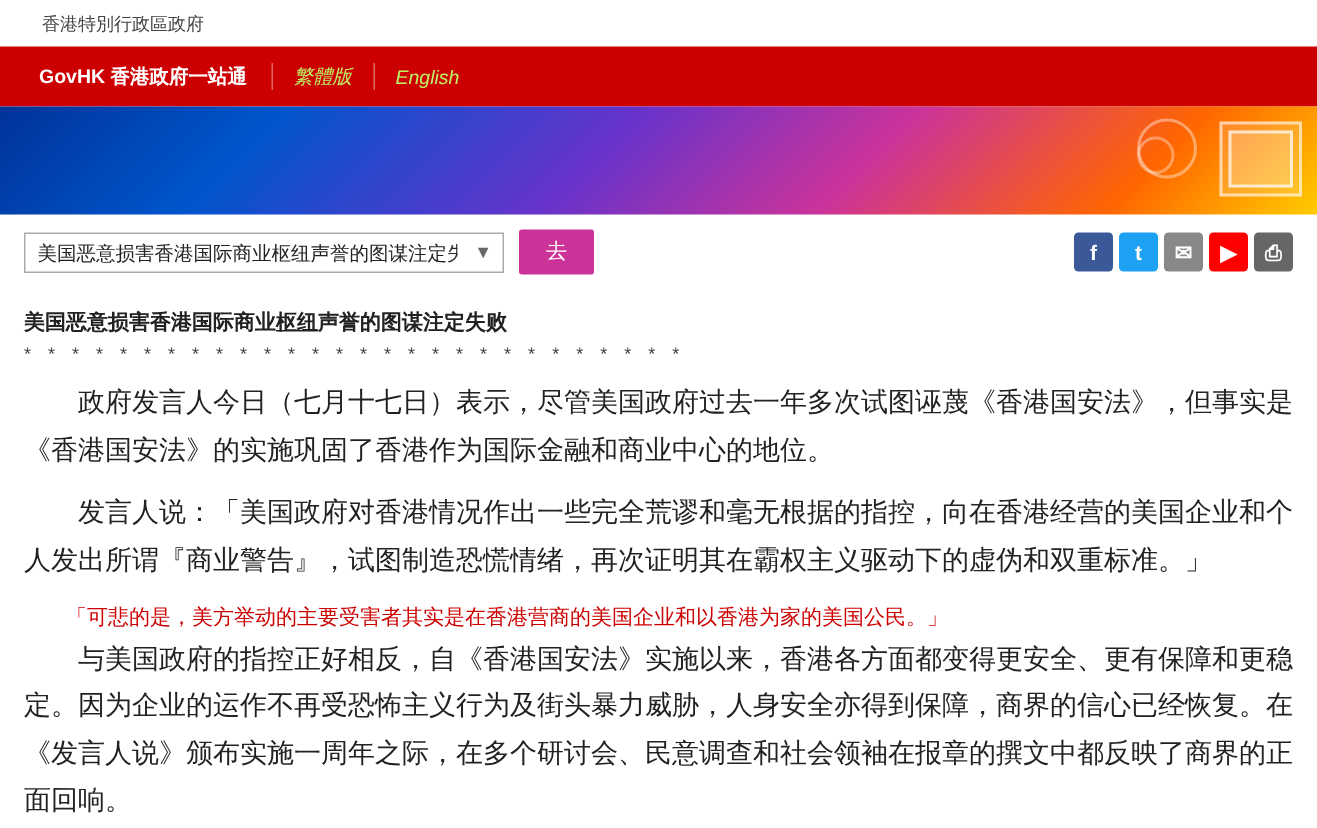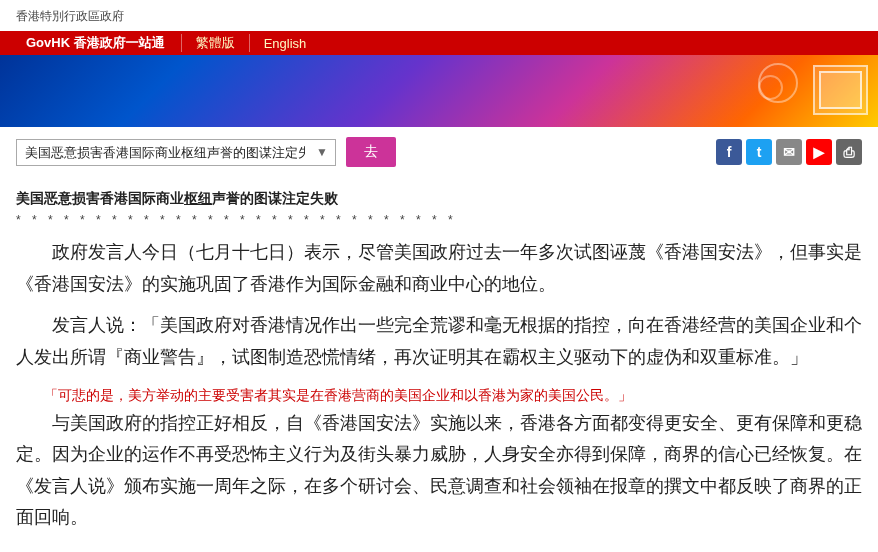--- a/index.html
+++ b/index.html
@@ -9,64 +9,66 @@
       width: 878px;
       min-height: 552px;
       font-size: 14px;
       color: #222;
     }
 
     
     .header {
       padding: 8px 10px 4px 16px;
       background: #fff;
+      margin-left: 12px;
     }
     .header-sub {
       font-size: 12px;
       color: #444;
       margin-bottom: 2px;
     }
     .header-title {
       font-size: 26px;
       font-weight: bold;
       color: #1a1a1a;
       letter-spacing: 2px;
     }
 
     
     .nav-bar {
       background: #cc0000;
       display: flex;
       align-items: center;
       padding: 12px 16px;
-      height: 24px;
+      height: 40px;
     }
     .nav-govhk {
       background: #cc0000;
       color: #fff;
       font-size: 13px;
       font-weight: bold;
       padding: 0 10px;
       height: 100%;
       display: flex;
       align-items: center;
       cursor: pointer;
     }
     .nav-divider {
       width: 1px;
       height: 18px;
       background: rgba(255,255,255,0.4);
       margin: 0 6px;
     }
     .nav-link {
-      color: #fef9c3;
+      color: #bef264;
       font-size: 13px;
       text-decoration: none;
       padding: 0 8px;
       cursor: pointer;
+      font-style: italic;
     }
 
     
     .banner {
       width: 100%;
       height: 72px;
       background: linear-gradient(135deg, #003399 0%, #0055cc 20%, #6633cc 45%, #cc3399 65%, #ff6600 85%, #ffcc00 100%);
       position: relative;
       overflow: hidden;
     }

